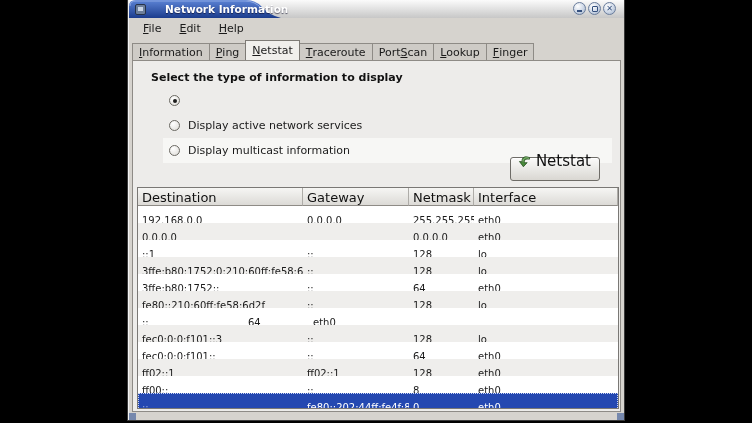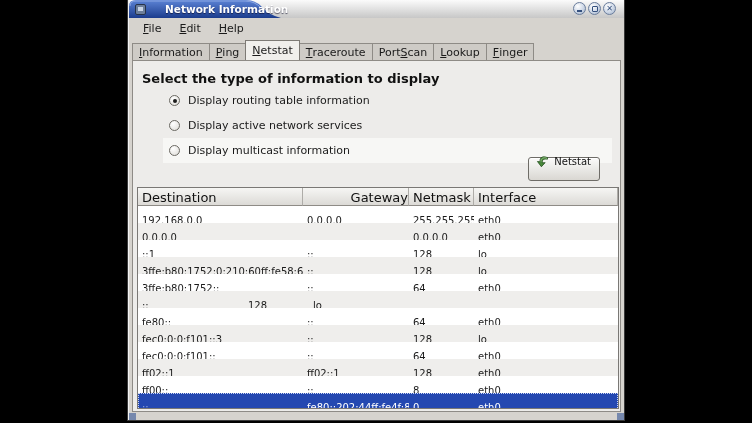--- a/index.html
+++ b/index.html
@@ -45,37 +45,37 @@
   .tab { font-size:11px; color:#1a1a1a; background:#cecbc6;
          border:1px solid #8e8b86; border-bottom:none; padding:2px 6px 2px 6px;
          height:17px; display:flex; align-items:center; margin-right:-1px;
          cursor:default; }
   .tab.active { background:#f0efec; height:20px; position:relative; z-index:2;
                 border-color:#7d7a75; }
 
   
   .page { position:absolute; left:3px; top:60px; right:3px; bottom:8px;
           background:#edecea; border:1px solid #8e8b86; }
-  .section-title { position:absolute; left:9px; top:10px; font-size:13px;
+  .section-title { position:absolute; left:18px; top:10px; font-size:11px;
                    font-weight:bold; color:#111; }
   .radio-group { position:absolute; left:30px; top:27px; right:8px; }
   .radio-row { height:25px; display:flex; align-items:center; gap:8px;
                padding-left:6px; cursor:default; }
   .radio-row.hl { background:#f7f7f5; }
   .radio-dot { width:11px; height:11px; border-radius:50%; flex:0 0 11px;
                border:1px solid #6b6963;
                background:radial-gradient(circle at 35% 30%, #ffffff, #dddbd6);
                position:relative; }
   .radio-dot.selected::after { content:''; position:absolute; left:2.5px; top:2.5px;
                width:4px; height:4px; border-radius:50%; background:#1c1c1c; }
   .radio-label { font-size:11px; color:#1a1a1a; }
 
   .netstat-button { position:absolute; right:20px; top:96px; height:24px;
                     min-width:62px; display:flex; align-items:center; gap:4px;
-                    padding:0 8px 16px 6px; font-size:10px; color:#111;
+                    padding:0 8px 16px 6px; font-size:15px; color:#111;
                     background:linear-gradient(#fbfbfa,#d9d7d2);
                     border:1px solid #6e6c67; border-radius:3px;
                     box-shadow:inset 0 1px 0 #fff; cursor:default; }
 
   
   .table { position:absolute; left:4px; top:126px; width:482px; height:222px;
            background:#fff; border:1px solid #7a7875; overflow:hidden; }
   .thead { display:flex; height:18px; }
   .th { font-size:13px; color:#111; padding:2px 0 0 4px;
         background:linear-gradient(#f6f6f4,#dcdad6);
@@ -144,21 +144,20 @@
       <div class="tab"><u>L</u>ookup</div>
       <div class="tab"><u>F</u>inger</div>
     </div>
 
   <div class="page">
     <div class="section-title">Select the type of information to display</div>
 
     <div class="radio-group" id="radio-group">
         <div class="radio-row">
           <span class="radio-dot selected"></span>
-          <span class="radio-label">Display routing table information</span>
         </div>
         <div class="radio-row">
           <span class="radio-dot"></span>
           <span class="radio-label">Display active network services</span>
         </div>
         <div class="radio-row hl">
           <span class="radio-dot"></span>
           <span class="radio-label">Display multicast information</span>
         </div>
       </div>
@@ -168,21 +167,21 @@
         <path d="M13.5,4 C8.5,1.5 4.5,4 5.5,8.3 L2.6,8 L6.8,13.6 L10.8,9.2 L7.9,9.4
                  C7.2,6.3 9.5,4.8 13.2,5.6 Z" fill="#4a8a3c" stroke="#1e4a18" stroke-width="0.8"></path>
         <path d="M12.8,4.6 C9,3 5.8,5 6.4,8.2" fill="none" stroke="#9cc48e" stroke-width="0.9"></path>
       </svg>
       <span>Netstat</span>
     </div>
 
     <div class="table">
       <div class="thead" id="thead">
           <div class="th" style="width: 165px; text-align: left;">Destination</div>
-          <div class="th" style="width: 106px; text-align: right;">Gateway</div>
+          <div class="th" style="width: 106px; text-align: left;">Gateway</div>
           <div class="th" style="width: 65px; text-align: left;">Netmask</div>
           <div class="th" style="width: 144px; text-align: left;">Interface</div>
         </div>
       <div class="tbody" id="tbody">
           <div class="row">
             <div class="cell" style="width: 165px;">192.168.0.0</div>
             <div class="cell" style="width: 106px;">0.0.0.0</div>
             <div class="cell" style="width: 65px;">255.255.255.0</div>
             <div class="cell" style="width: 144px;">eth0</div>
           </div>
@@ -204,26 +203,26 @@
             <div class="cell" style="width: 65px;">128</div>
             <div class="cell" style="width: 144px;">lo</div>
           </div>
           <div class="row">
             <div class="cell" style="width: 165px;">3ffe:b80:1752::</div>
             <div class="cell" style="width: 106px;">::</div>
             <div class="cell" style="width: 65px;">64</div>
             <div class="cell" style="width: 144px;">eth0</div>
           </div>
           <div class="row alt">
-            <div class="cell" style="width: 106px;">::</div>
-            <div class="cell" style="width: 65px;">128</div>
-            <div class="cell" style="width: 144px;">lo</div>
-          </div>
-          <div class="row">
-            <div class="cell" style="width: 165px;">fe80::</div>
+            <div class="cell" style="width: 165px;">fe80::210:60ff:fe58:6d2f</div>
+            <div class="cell" style="width: 106px;">::</div>
+            <div class="cell" style="width: 65px;">128</div>
+            <div class="cell" style="width: 144px;">lo</div>
+          </div>
+          <div class="row">
             <div class="cell" style="width: 106px;">::</div>
             <div class="cell" style="width: 65px;">64</div>
             <div class="cell" style="width: 144px;">eth0</div>
           </div>
           <div class="row alt">
             <div class="cell" style="width: 165px;">fec0:0:0:f101::3</div>
             <div class="cell" style="width: 106px;">::</div>
             <div class="cell" style="width: 65px;">128</div>
             <div class="cell" style="width: 144px;">lo</div>
           </div>

